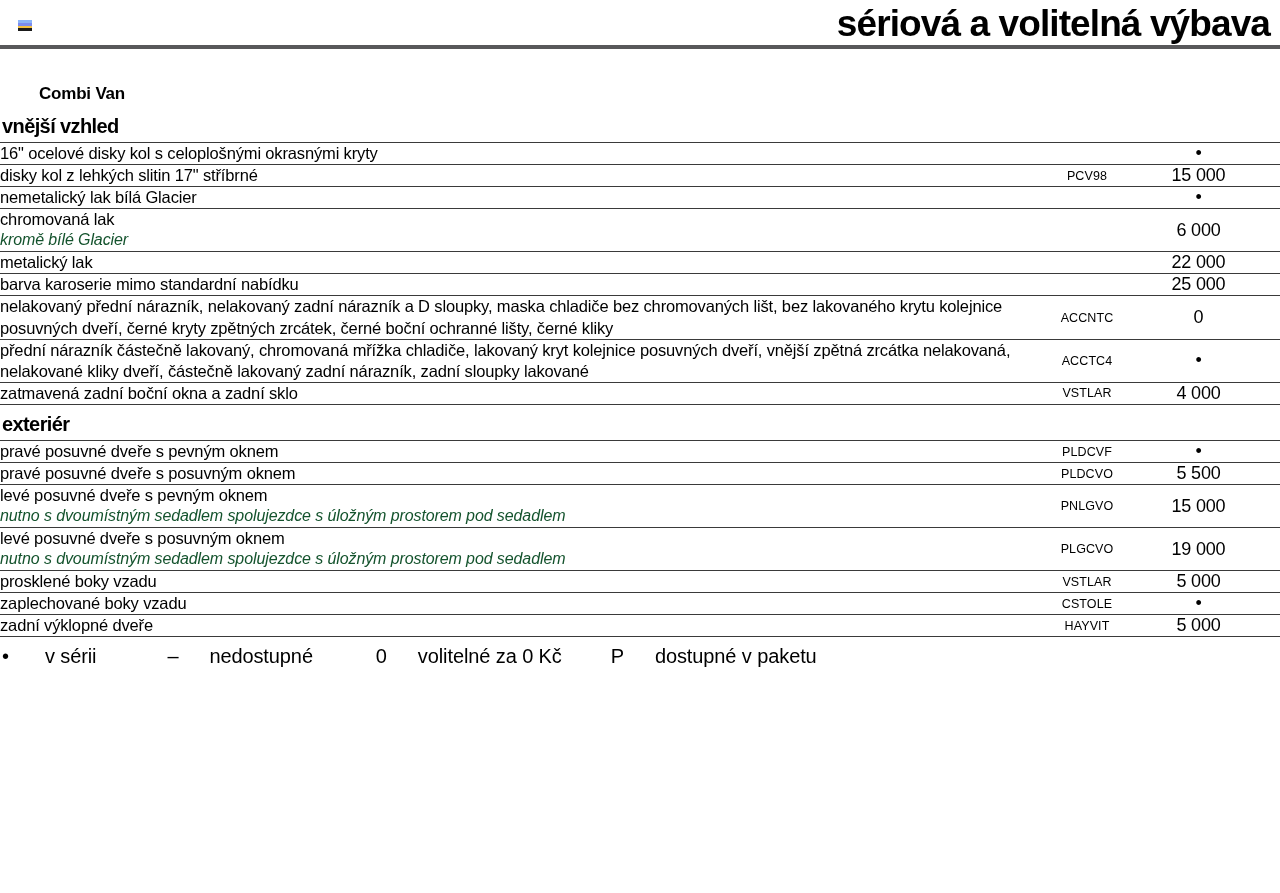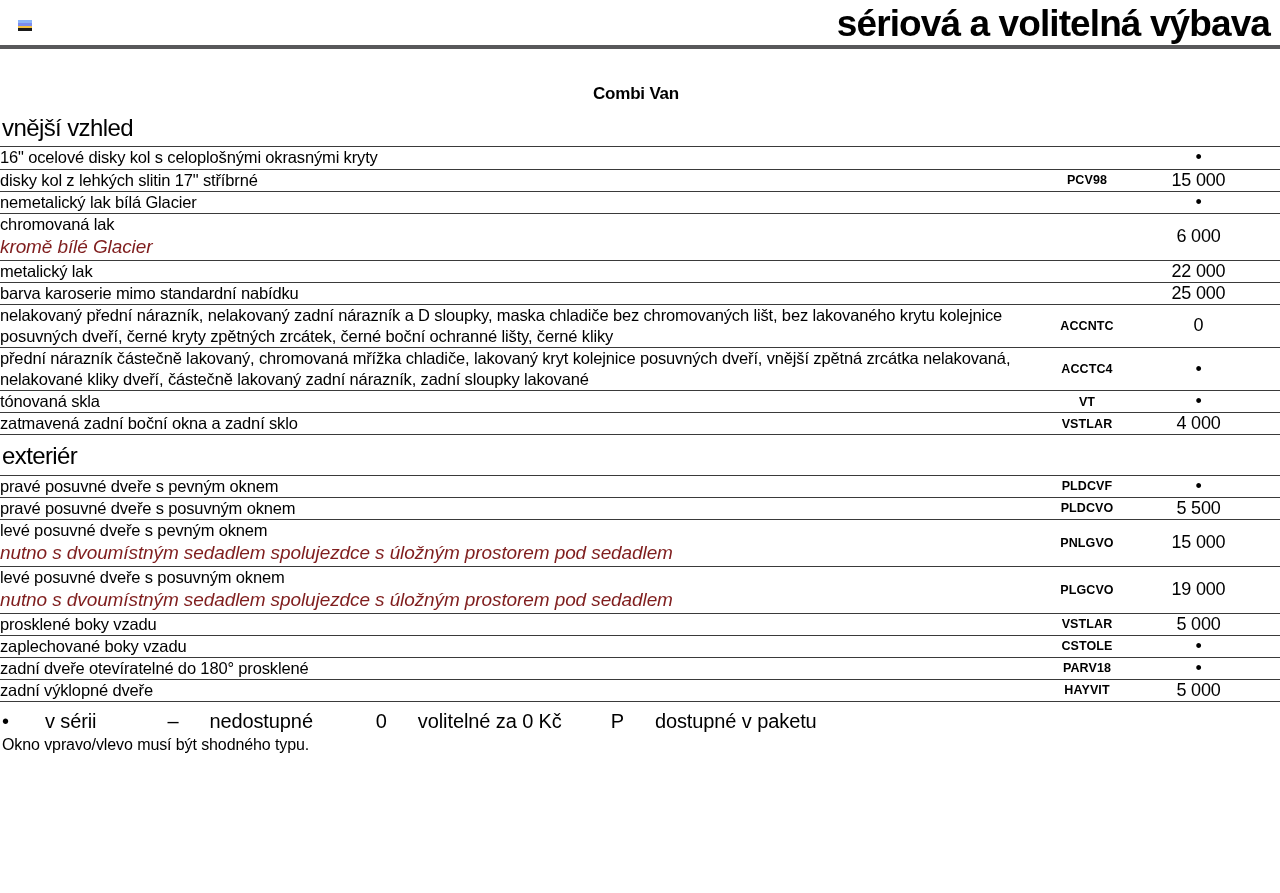--- a/index.html
+++ b/index.html
@@ -43,36 +43,36 @@
     height: 4px;
     background: #58585a;
     width: 1280px;
   }
 
   
   .variant-row {
     height: 58px;
     display: flex;
     align-items: flex-end;
-    justify-content: center;
+    justify-content: flex-start;
     padding-right: 8px;
   }
   .variant-name {
     font-size: 17px;
     font-weight: bold;
     letter-spacing: -0.2px;
     width: 164px;
     text-align: center;
     padding-bottom: 3px;
   }
 
   
   .section-title {
-    font-size: 24px;
-    font-weight: normal;
+    font-size: 20px;
+    font-weight: bold;
     letter-spacing: -0.6px;
     padding: 8px 0 5px 2px;
     line-height: 1.1;
   }
 
   
   table.spec {
     width: 1280px;
     border-collapse: collapse;
     table-layout: fixed;
@@ -85,41 +85,41 @@
     width: 1057px;
     padding: 2px 6px 3px 3px;
     font-size: 16.5px;
     line-height: 1.28;
     letter-spacing: -0.15px;
   }
   td.c-code {
     width: 60px;
     text-align: center;
     font-size: 12.5px;
-    font-weight: bold;
+    font-weight: normal;
     letter-spacing: 0.1px;
     padding: 0 2px;
     white-space: nowrap;
     margin-top: 43px;
   }
   td.c-price {
     width: 163px;
     text-align: center;
     font-size: 18px;
     letter-spacing: -0.2px;
     padding: 0 6px 0 0;
     white-space: nowrap;
   }
   .note {
     display: block;
     font-style: italic;
-    font-size: 19px;
+    font-size: 16px;
     line-height: 1.3;
     letter-spacing: -0.1px;
-    color: #7f1d1d;
+    color: #14532d;
   }
 
   
   .legend {
     padding: 7px 0 0 2px;
     font-size: 20px;
     line-height: 1.25;
     letter-spacing: -0.1px;
     white-space: nowrap;
   }
@@ -196,25 +196,20 @@
         <td class="c-desc"><span>nelakovaný přední nárazník, nelakovaný zadní nárazník a D sloupky, maska chladiče bez chromovaných lišt, bez lakovaného krytu kolejnice posuvných dveří, černé kryty zpětných zrcátek, černé boční ochranné lišty, černé kliky</span></td>
         <td class="c-code">ACCNTC</td>
         <td class="c-price">0</td>
       </tr>
       <tr>
         <td class="c-desc"><span>přední nárazník částečně lakovaný, chromovaná mřížka chladiče, lakovaný kryt kolejnice posuvných dveří, vnější zpětná zrcátka nelakovaná, nelakované kliky dveří, částečně lakovaný zadní nárazník, zadní sloupky lakované</span></td>
         <td class="c-code">ACCTC4</td>
         <td class="c-price">•</td>
       </tr>
       <tr>
-        <td class="c-desc"><span>tónovaná skla</span></td>
-        <td class="c-code">VT</td>
-        <td class="c-price">•</td>
-      </tr>
-      <tr>
         <td class="c-desc"><span>zatmavená zadní boční okna a zadní sklo</span></td>
         <td class="c-code">VSTLAR</td>
         <td class="c-price">4 000</td>
       </tr>
     </tbody>
   </table>
 
   <div class="section-title">exteriér</div>
   <table class="spec">
     <tbody>
@@ -248,25 +243,20 @@
         <td class="c-desc"><span>prosklené boky vzadu</span></td>
         <td class="c-code">VSTLAR</td>
         <td class="c-price">5 000</td>
       </tr>
       <tr>
         <td class="c-desc"><span>zaplechované boky vzadu</span></td>
         <td class="c-code">CSTOLE</td>
         <td class="c-price">•</td>
       </tr>
       <tr>
-        <td class="c-desc"><span>zadní dveře otevíratelné do 180° prosklené</span></td>
-        <td class="c-code">PARV18</td>
-        <td class="c-price">•</td>
-      </tr>
-      <tr>
         <td class="c-desc"><span>zadní výklopné dveře</span></td>
         <td class="c-code">HAYVIT</td>
         <td class="c-price">5 000</td>
       </tr>
     </tbody>
   </table>
 
   <div class="legend legend-line1">
     <span class="sym sym-bullet">•</span>
     <span class="legend-gap-a"></span>
@@ -277,15 +267,14 @@
     <span class="lbl">nedostupné</span>
     <span class="legend-gap-c"></span>
     <span class="sym">0</span>
     <span class="legend-gap-a"></span>
     <span class="lbl">volitelné za 0 Kč</span>
     <span class="legend-gap-d"></span>
     <span class="sym">P</span>
     <span class="legend-gap-a"></span>
     <span class="lbl">dostupné v paketu</span>
   </div>
-  <div class="footnote">Okno vpravo/vlevo musí být shodného typu.</div>
 
 </div>
 
 </body></html>

